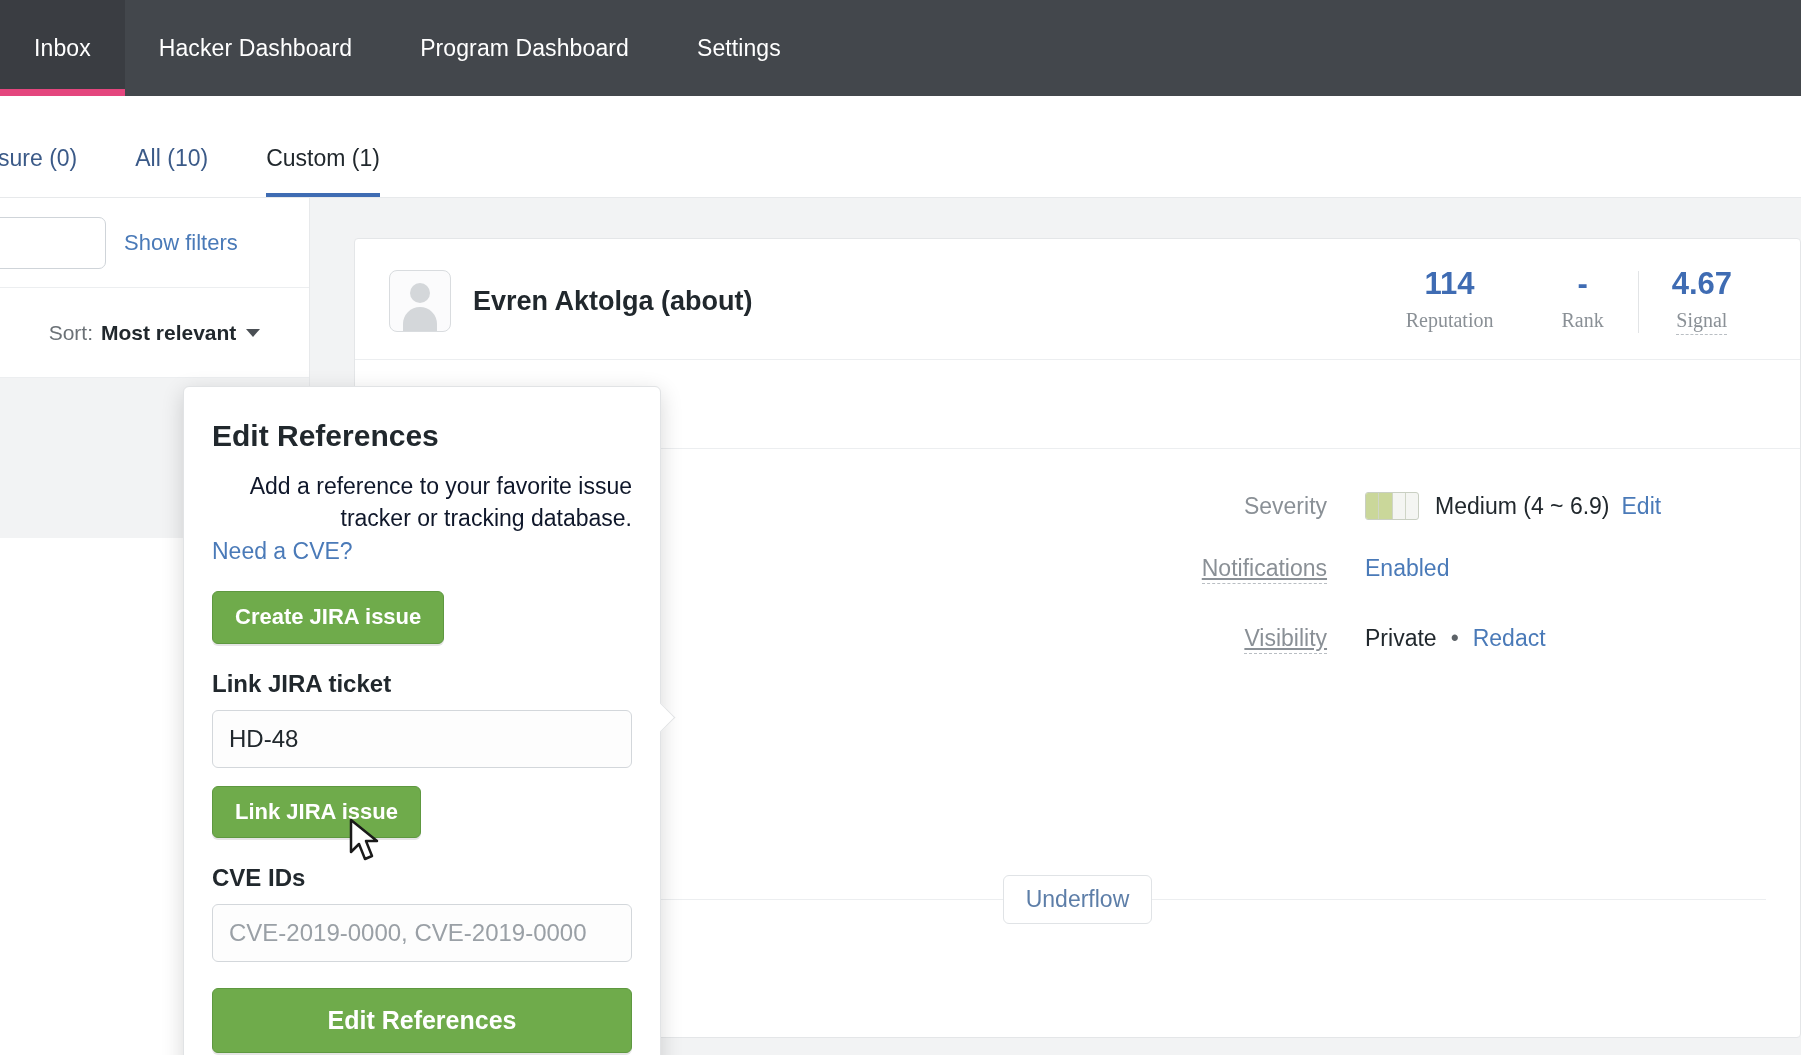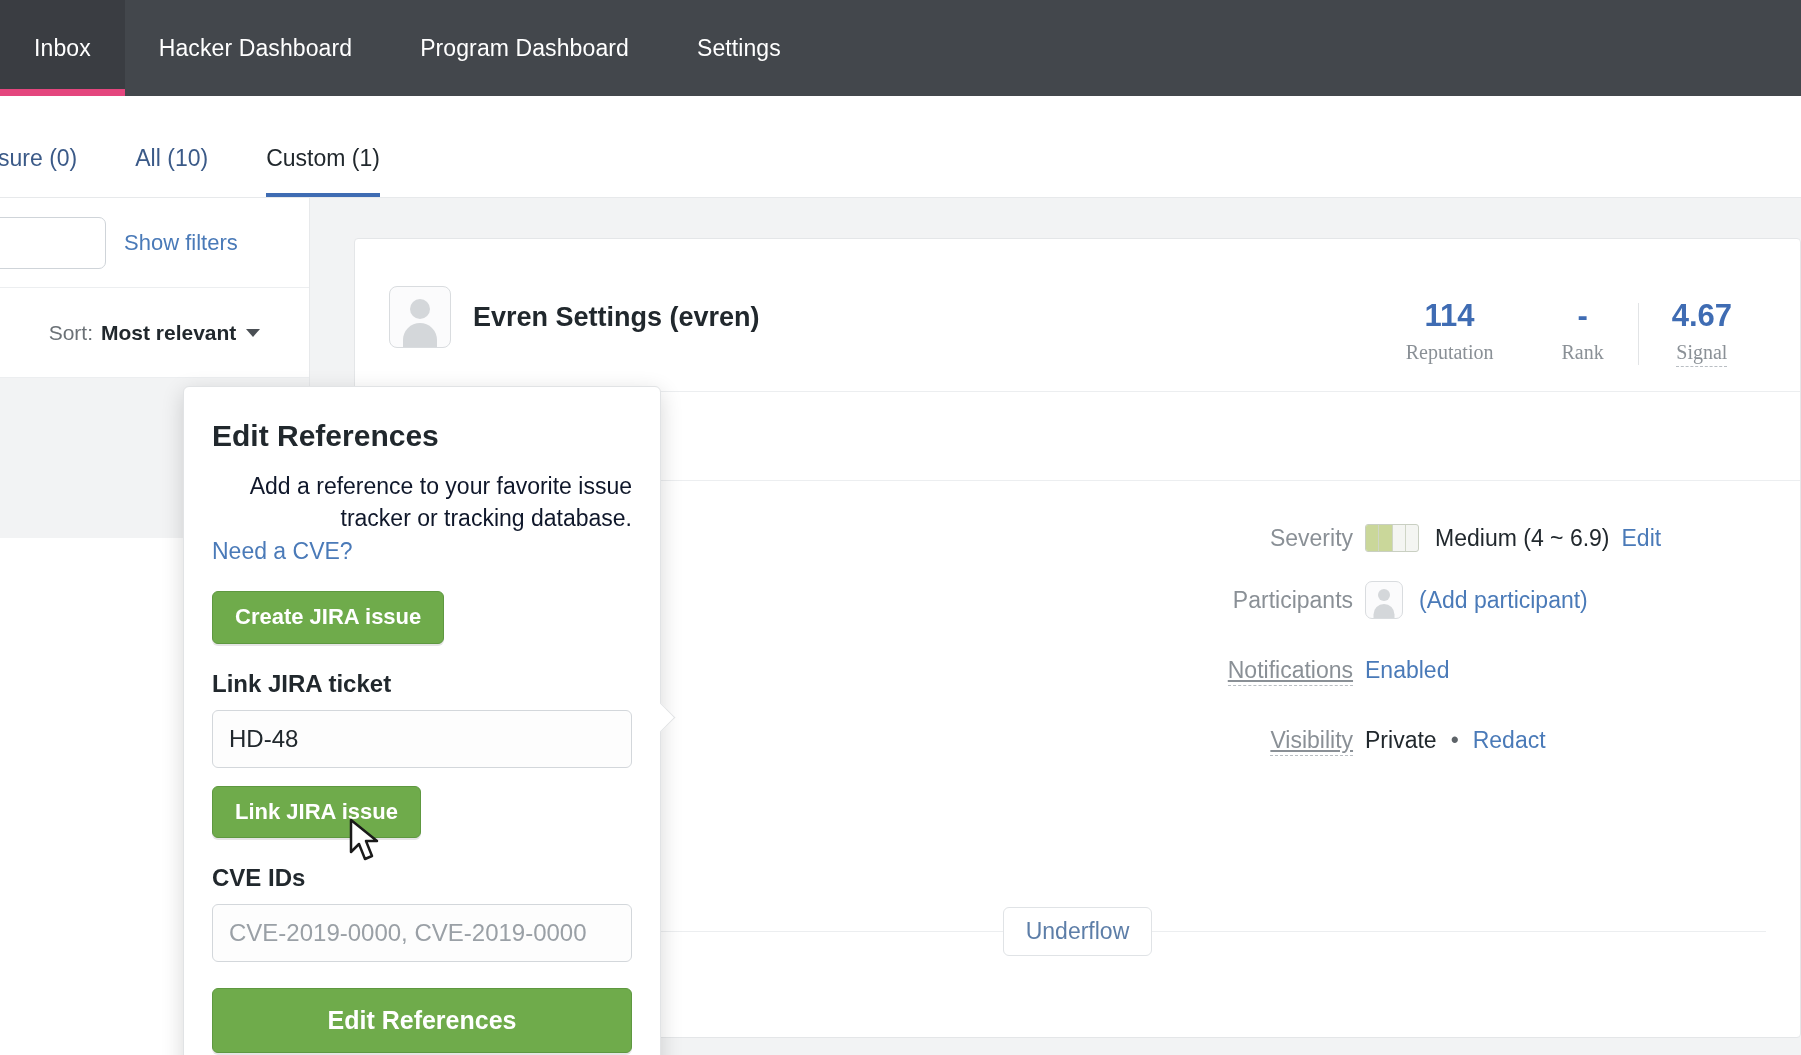--- a/index.html
+++ b/index.html
@@ -205,21 +205,20 @@
   }
   .stats {
     margin-left: auto;
     display: flex;
     align-items: flex-start;
   }
   .stat {
     text-align: center;
     padding: 0 34px;
     position: relative;
-    margin-top: 32px;
   }
   .stat.divider::before {
     content: "";
     position: absolute;
     left: 0; top: 4px;
     width: 1px; height: 62px;
     background: #e2e4e6;
   }
   .stat-val {
     font-size: 31px;
@@ -270,21 +269,21 @@
     display: flex;
     align-items: center;
     height: 54px;
     font-size: 23px;
   }
   .meta-row.tall { height: 70px; }
   .meta-key {
     width: 260px;
     text-align: right;
     color: #8a9096;
-    padding-right: 12px;
+    padding-right: 38px;
     flex: 0 0 260px;
     white-space: nowrap;
   }
   .meta-key.dotted span {
     border-bottom: 1px dashed #b9bec3;
     padding-bottom: 2px;
     text-decoration: underline;
   }
   .meta-val { color: #21282d; display: flex; align-items: center; white-space: nowrap;}
   .link { color: #4a7ab8; cursor: pointer; }
@@ -498,21 +497,21 @@
     <div class="list-card">
       <span class="list-time">about 1</span>
     </div>
   </div>
 
   <div class="detail">
     <div class="card">
 
       <div class="card-head">
         <div class="avatar"></div>
-        <div class="username">Evren Settings (evren)</div>
+        <div class="username">Evren Aktolga (about)</div>
         <div class="stats">
           <div class="stat">
             <div class="stat-val">114</div>
             <div class="stat-lbl">Reputation</div>
           </div>
           <div class="stat">
             <div class="stat-val">-</div>
             <div class="stat-lbl">Rank</div>
           </div>
           <div class="stat divider">
@@ -561,27 +560,20 @@
                 <span class="sev-seg on"></span>
                   <span class="sev-seg on"></span>
                   <span class="sev-seg"></span>
                   <span class="sev-seg"></span>
               </span>
               <span>Medium (4 ~ 6.9)</span>
               <span class="link" style="margin-left:12px">Edit</span>
             </div>
           </div>
           <div class="meta-row tall">
-            <div class="meta-key">Participants</div>
-            <div class="meta-val">
-              <span class="mini-avatar"></span>
-              <span class="link">(Add participant)</span>
-            </div>
-          </div>
-          <div class="meta-row tall">
             <div class="meta-key dotted"><span>Notifications</span></div>
             <div class="meta-val link">Enabled</div>
           </div>
           <div class="meta-row tall">
             <div class="meta-key dotted"><span>Visibility</span></div>
             <div class="meta-val">
               <span>Private</span>
               <span class="dot-sep">•</span>
               <span class="link">Redact</span>
             </div>

